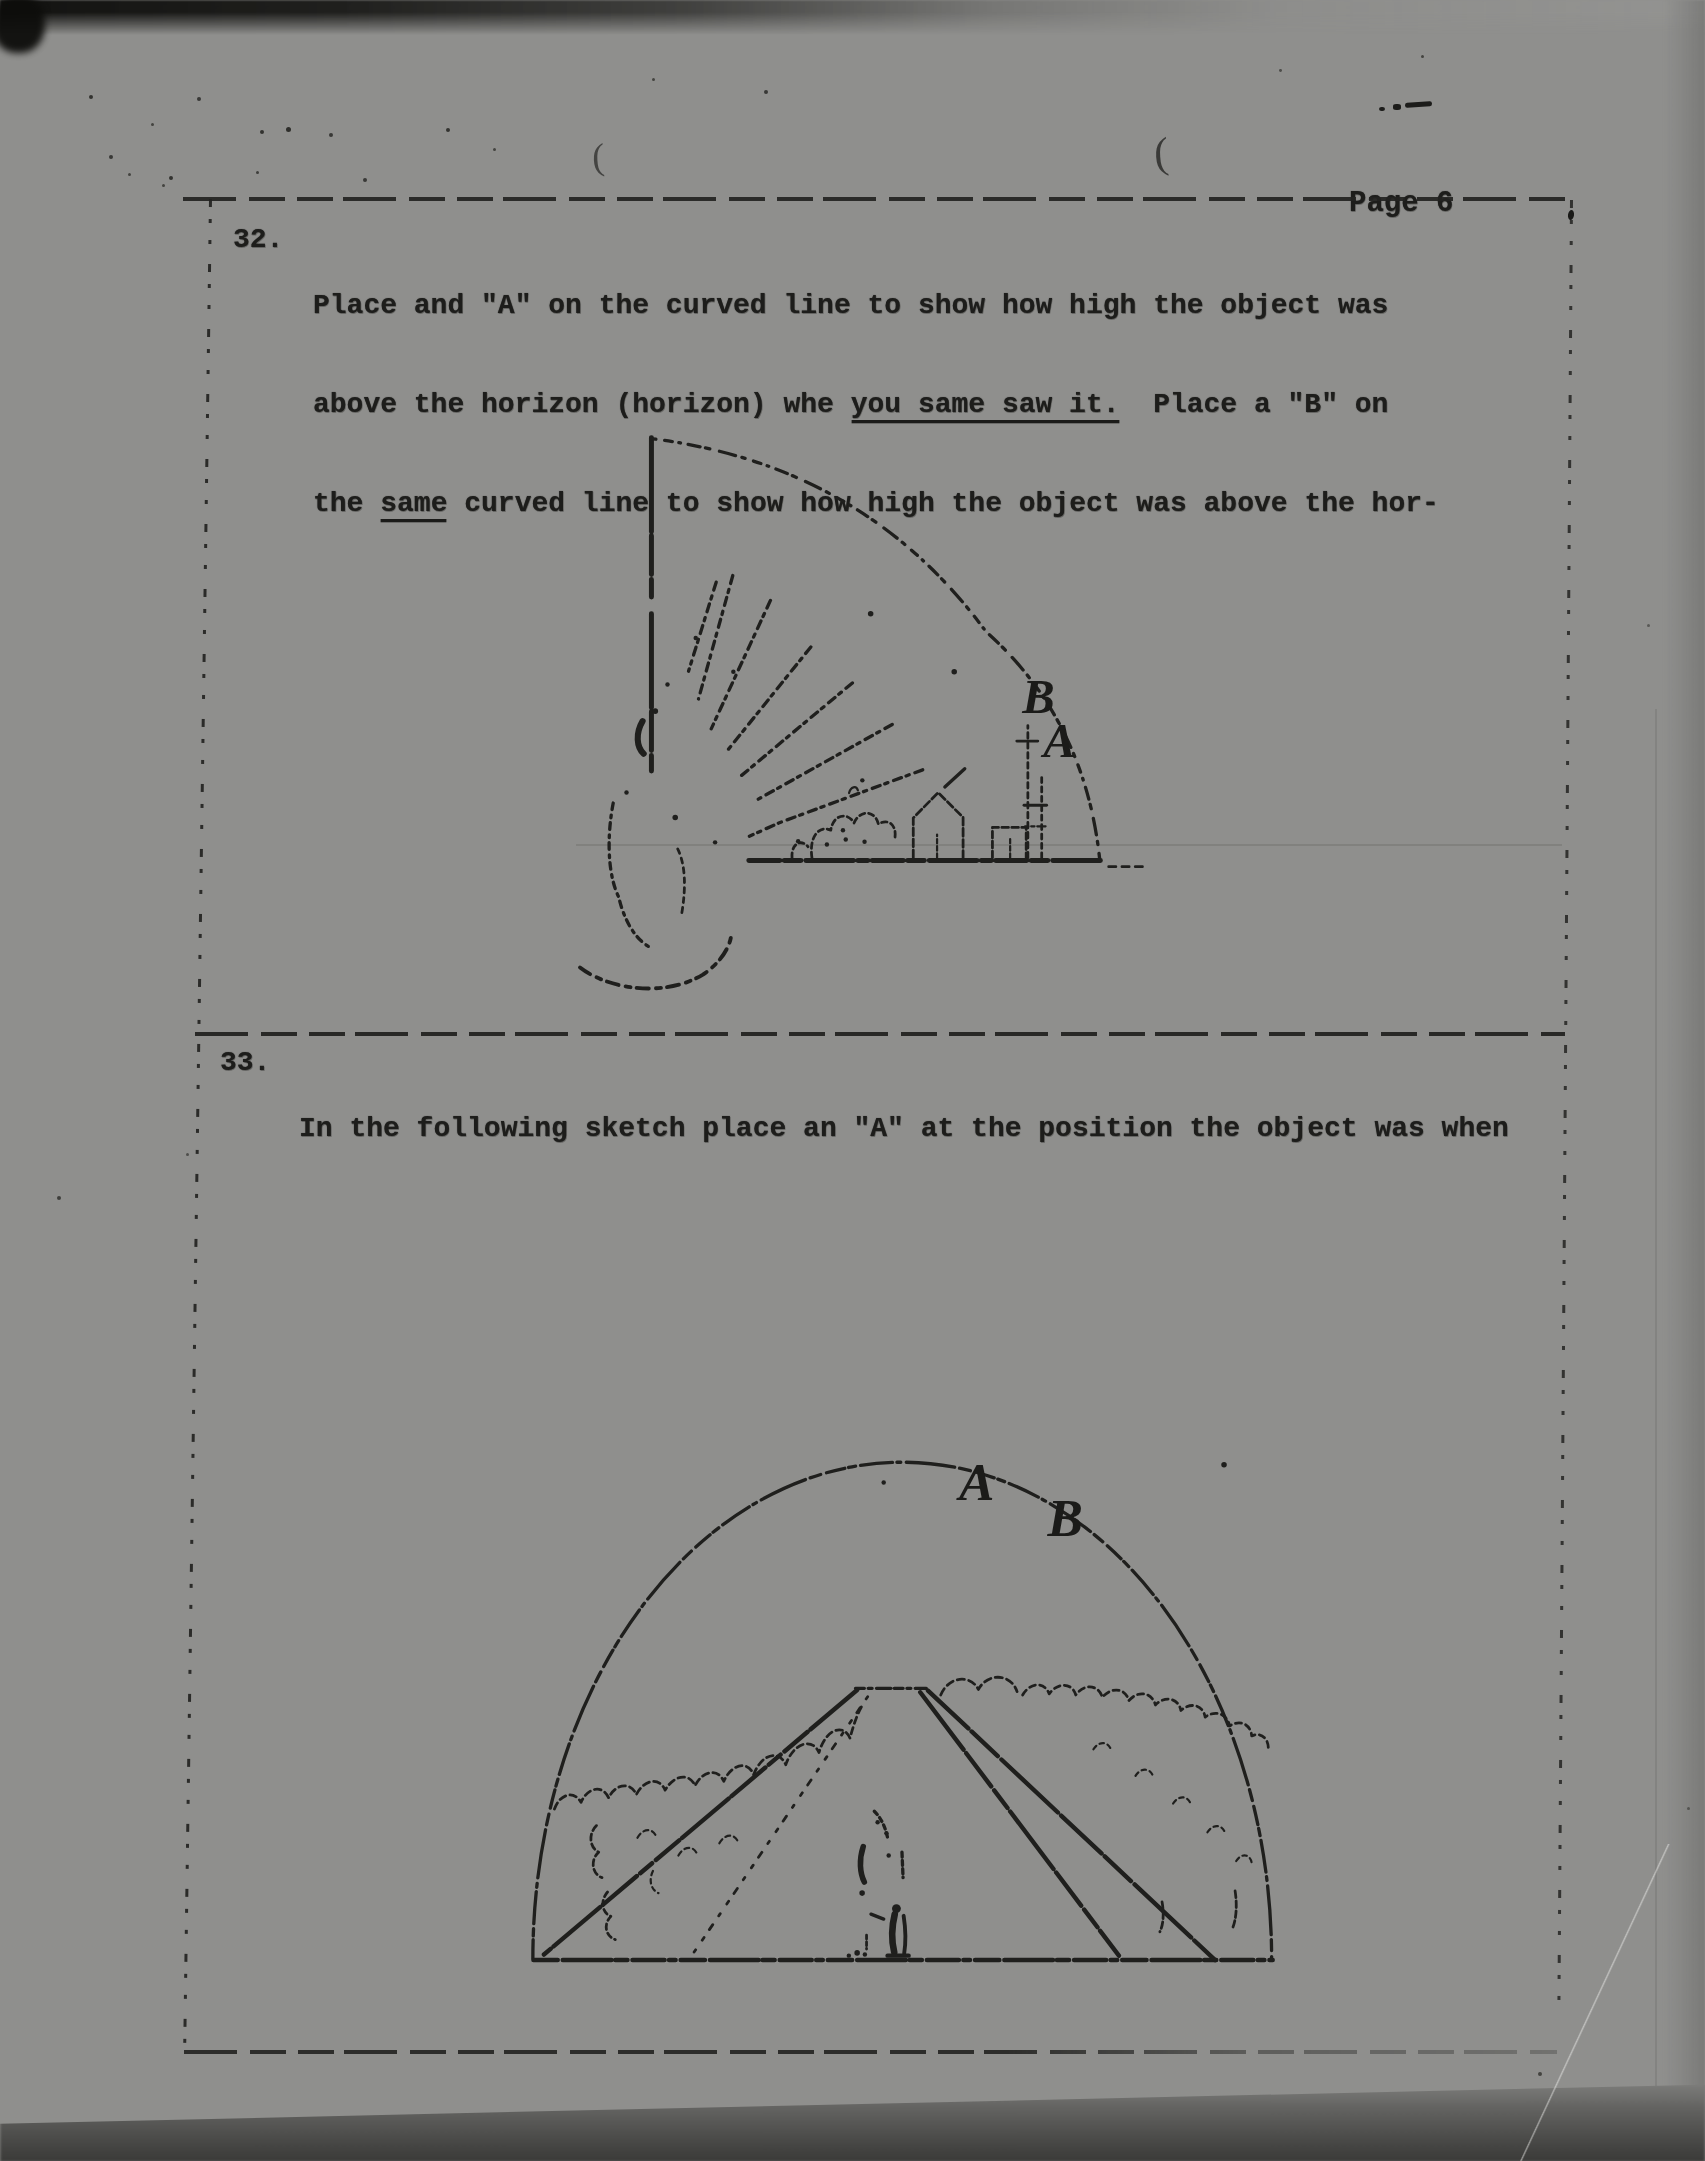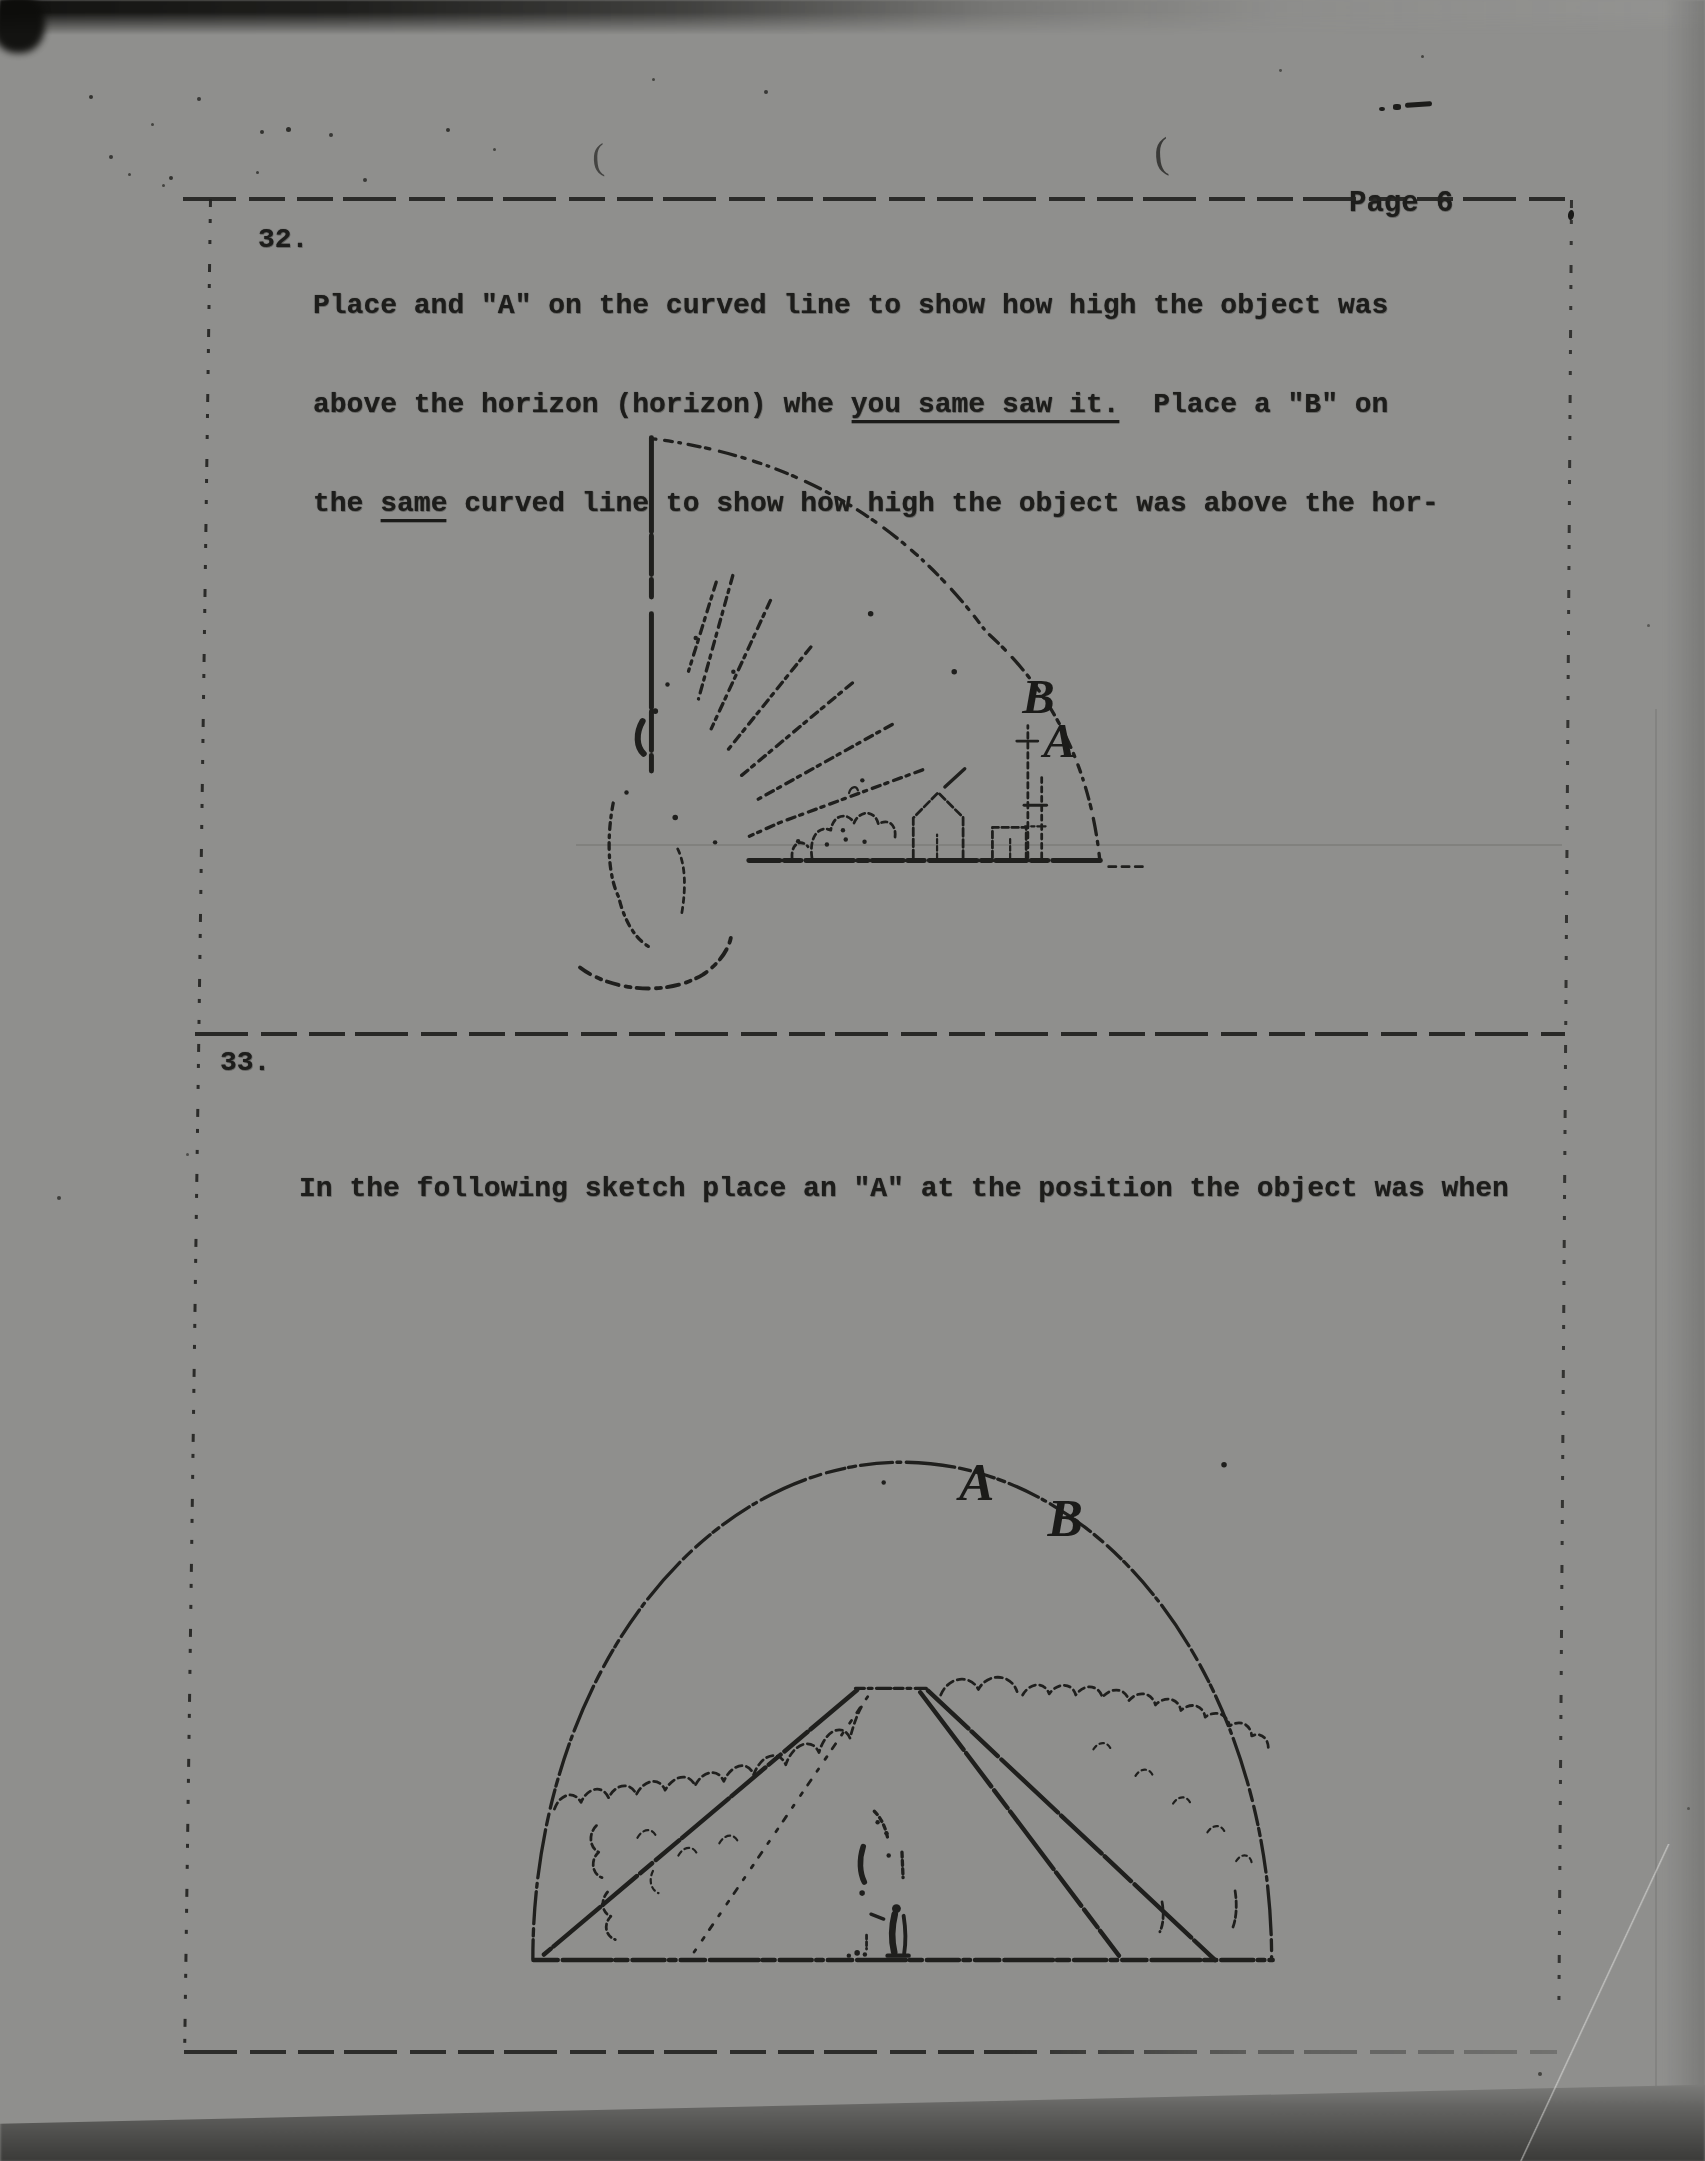--- a/index.html
+++ b/index.html
@@ -45,24 +45,24 @@
     background:repeating-linear-gradient(180deg,#232321 0 8.3px,transparent 8.3px 20px,#232321 20px 24px,transparent 24px 41px,#232321 41px 45px,transparent 45px 65px);}
   .border-left{left:209px;top:199px;height:1855px;opacity:.92;transform-origin:top left;transform:rotate(0.8deg);}
   .border-right{left:1570px;top:200px;height:1818px;opacity:.85;transform-origin:top left;transform:rotate(0.4deg);}
   .artifact-line{position:absolute;left:576px;top:844px;width:986px;height:1.7px;background:rgba(92,92,90,.28);filter:blur(0.6px);}
   
   .typew{position:absolute;font-weight:700;font-size:28px;line-height:33px;color:#1d1d1b;white-space:pre;
     text-shadow:0 0 1.1px rgba(25,25,23,.6),0.6px 0.6px 0.6px rgba(25,25,23,.3);filter:blur(0.2px);}
   .tline{height:33px;}
   .u{box-shadow:0 3.9px 0 -0.6px #1b1b19;}
   .q33 .u{box-shadow:0 5px 0 0 #141412;}
-  #q32-num{left:233px;top:223px;margin-left:25px;}
+  #q32-num{left:233px;top:223px;}
   #q32-text{left:313px;top:223px;}
   #q33-num{left:220px;top:1046px;}
-  #q33-text{left:299px;top:1106px;}
+  #q33-text{left:299px;top:1046px;}
   .page-label{left:1349px;top:148px;font-size:29px;margin-top:39px;}
   
   .sketch{position:absolute;filter:blur(0.3px);}
   #sketch32{left:554px;top:421px;}
   #sketch33{left:498px;top:1417px;}
   .sk{stroke:#1f1f1d;fill:none;stroke-linecap:round;stroke-linejoin:round;}
   .skfill{fill:#1f1f1d;stroke:none;}
   .hletter{font-family:"Liberation Serif","DejaVu Serif",serif;font-style:italic;font-weight:700;fill:#1b1b19;}
 </style>
 </head>

